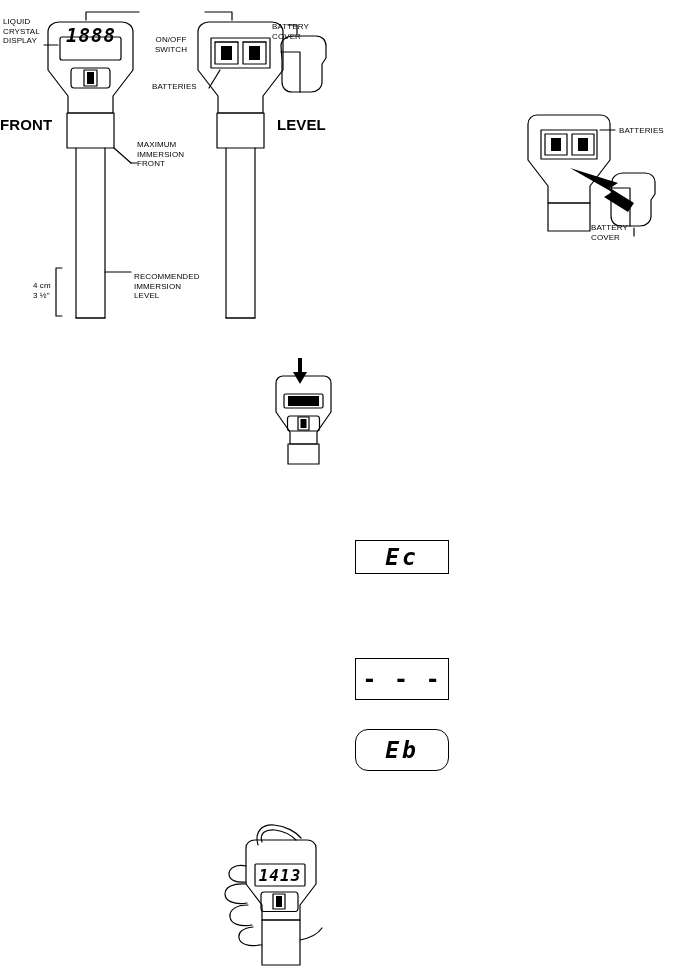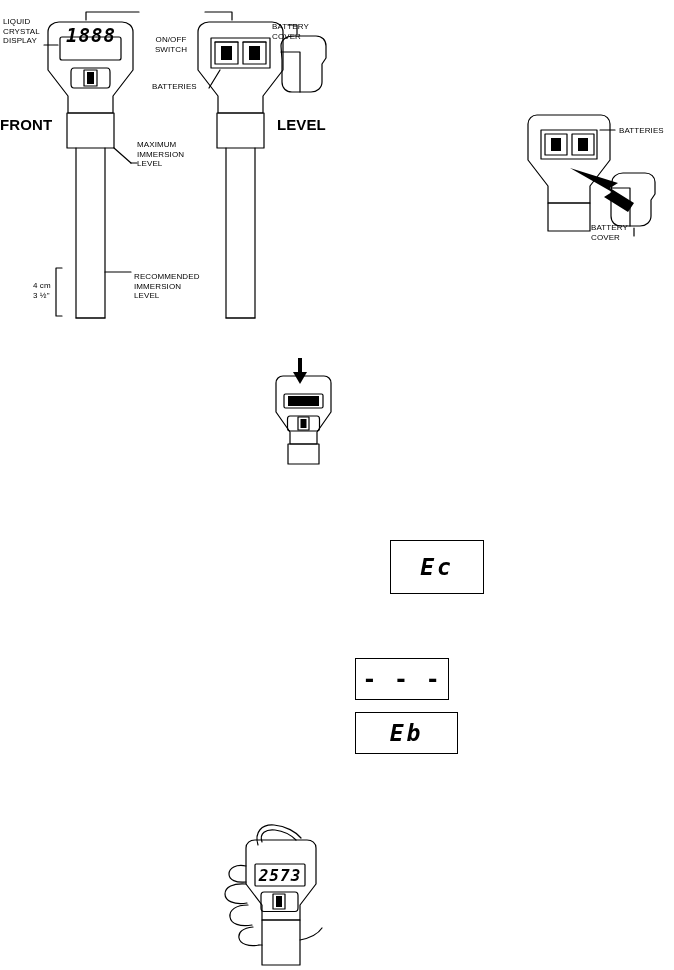--- a/index.html
+++ b/index.html
@@ -199,43 +199,43 @@
 COVER</div>
 
   <div class="lbl" style="left:152px; top:82px; width:60px;">BATTERIES</div>
 
   <div class="lbl bold" style="left:0px; top:120px;">FRONT</div>
 
   <div class="lbl bold" style="left:277px; top:120px;">LEVEL</div>
 
   <div class="lbl" style="left:137px; top:140px; width:80px;">MAXIMUM
 IMMERSION
-LEVEL</div>
+FRONT</div>
 
   <div class="lbl" style="left:134px; top:272px; width:90px;">RECOMMENDED
 IMMERSION
 LEVEL</div>
 
   <div class="lbl" style="left:33px; top:281px; width:26px;">4 cm
 3 ½"</div>
 
   <div class="lcd" style="left:63px; top:24px; width:56px; font-size:19px; text-align:center;">1888</div>
 
   <div class="lbl" style="left:619px; top:126px; width:56px;">BATTERIES</div>
 
   <div class="lbl" style="left:591px; top:223px; width:60px;">BATTERY
 COVER</div>
 
-  <div class="codebox" style="left:355px; top:540px; width:94px; height:54px;margin-left:35px;">
+  <div class="codebox" style="left:355px; top:540px; width:94px; height:34px;">
     <div class="code">Ec</div>
   </div>
 
   <div class="codebox" style="left:355px; top:658px; width:94px; height:42px;">
     <div class="code" style="font-style:normal; letter-spacing:2px;">- - -</div>
   </div>
 
-  <div class="codebox" style="left:355px; top:712px; width:103px; height:42px;">
+  <div class="codebox" style="left:355px; top:729px; width:94px; height:42px;border-radius:13px;">
     <div class="code">Eb</div>
   </div>
 
-  <div class="lcd" style="left:257px; top:866px; width:46px; font-size:16px; text-align:center;">2573</div>
+  <div class="lcd" style="left:257px; top:866px; width:46px; font-size:16px; text-align:center;">1413</div>
 
 </div>
 
 </body></html>

